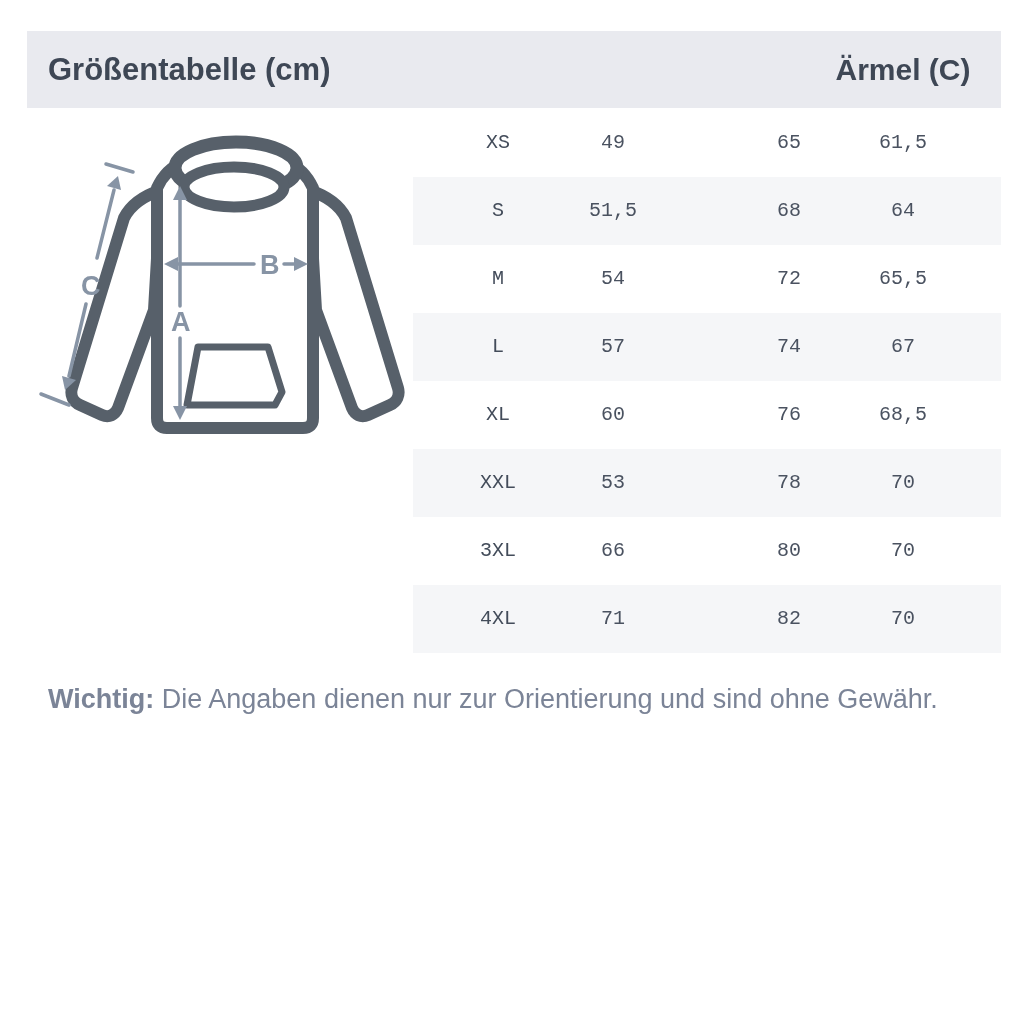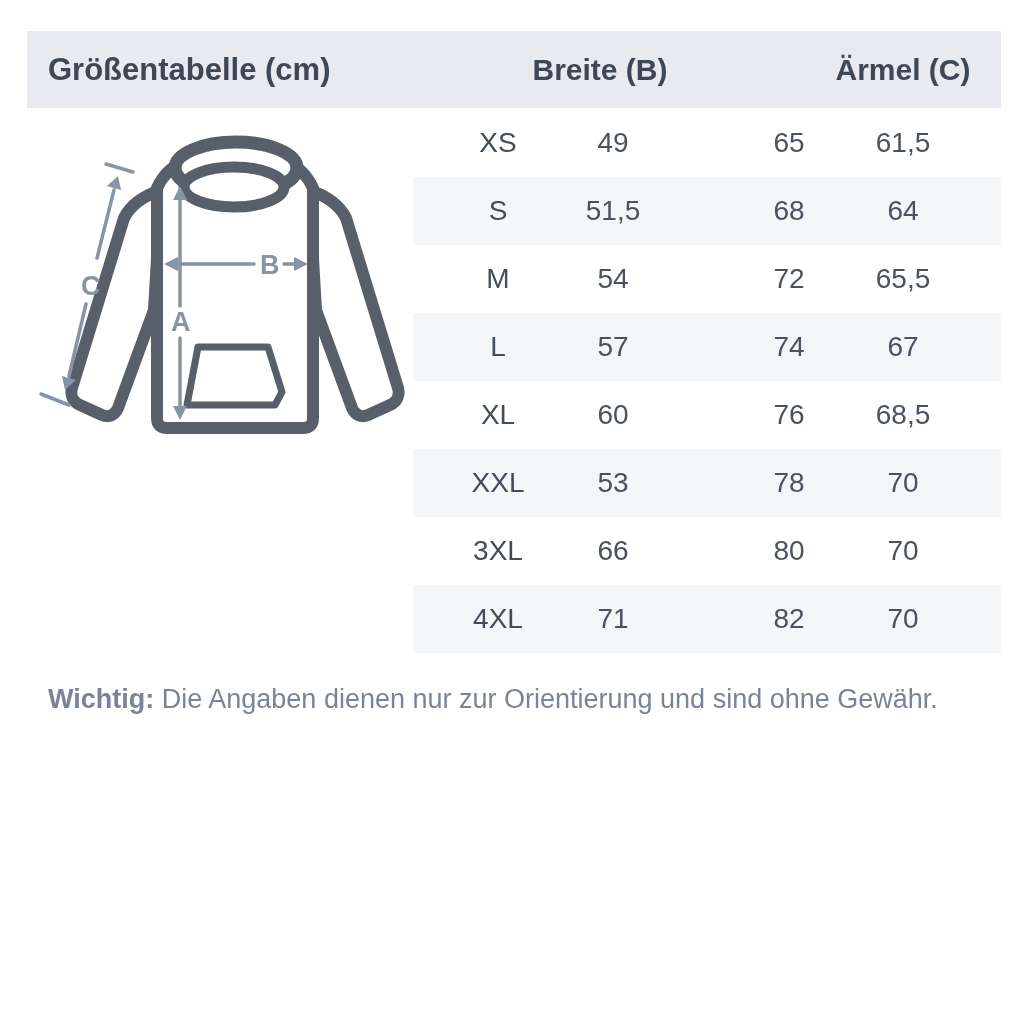--- a/index.html
+++ b/index.html
@@ -22,21 +22,21 @@
   }
   .col-head.b{left:573px;}
   .col-head.a{left:728px;}
   .col-head.c{left:864px;margin-left:12px;}
   
   .size-table{position:absolute;left:413px;top:109px;width:588px;}
   .row{position:relative;height:68px;background:#ffffff;}
   .row:nth-child(even){background:#f5f6f8;}
   .cell{
     position:absolute;top:0;transform:translateX(-50%);line-height:68px;
-    font-size:28px;color:#4a5260;white-space:nowrap;
+    font-size:20px;color:#4a5260;white-space:nowrap;font-family:Liberation Mono, monospace;
   }
   .cell.size{left:85px;color:#434c5a;}
   .cell.v1{left:200px;}
   .cell.v2{left:376px;}
   .cell.v3{left:490px;}
   
   .hoodie-wrap{position:absolute;left:30px;top:118px;width:395px;height:345px;}
   .hoodie-wrap svg{display:block;width:100%;height:100%;}
   
   .footer-note{
@@ -45,21 +45,20 @@
   }
   .footer-note .bold{font-weight:bold;}
 </style>
 </head>
 <body>
 
 <div class="sheet">
 
   <div class="header-bar">
     <div class="page-title">Größentabelle (cm)</div>
-    <div class="col-head b">Breite (B)</div>
     <div class="col-head c">Ärmel (C)</div>
   </div>
 
   <div class="hoodie-wrap">
     <svg viewBox="0 0 395 345" xmlns="http://www.w3.org/2000/svg">
       <g stroke="#57606a" fill="#ffffff" stroke-width="12" stroke-linejoin="round" stroke-linecap="round">
 
         <path d="M 131,72 C 113,78 100,88 94,100 L 42,270 C 40,277 43,284 50,287 L 72,297 C 79,300 85,297 88,290 L 124,192 Z"></path>
 
         <path d="M 279,72 C 297,78 310,88 316,100 L 368,270 C 370,277 367,284 360,287 L 338,297 C 331,300 325,297 322,290 L 286,192 Z"></path>

